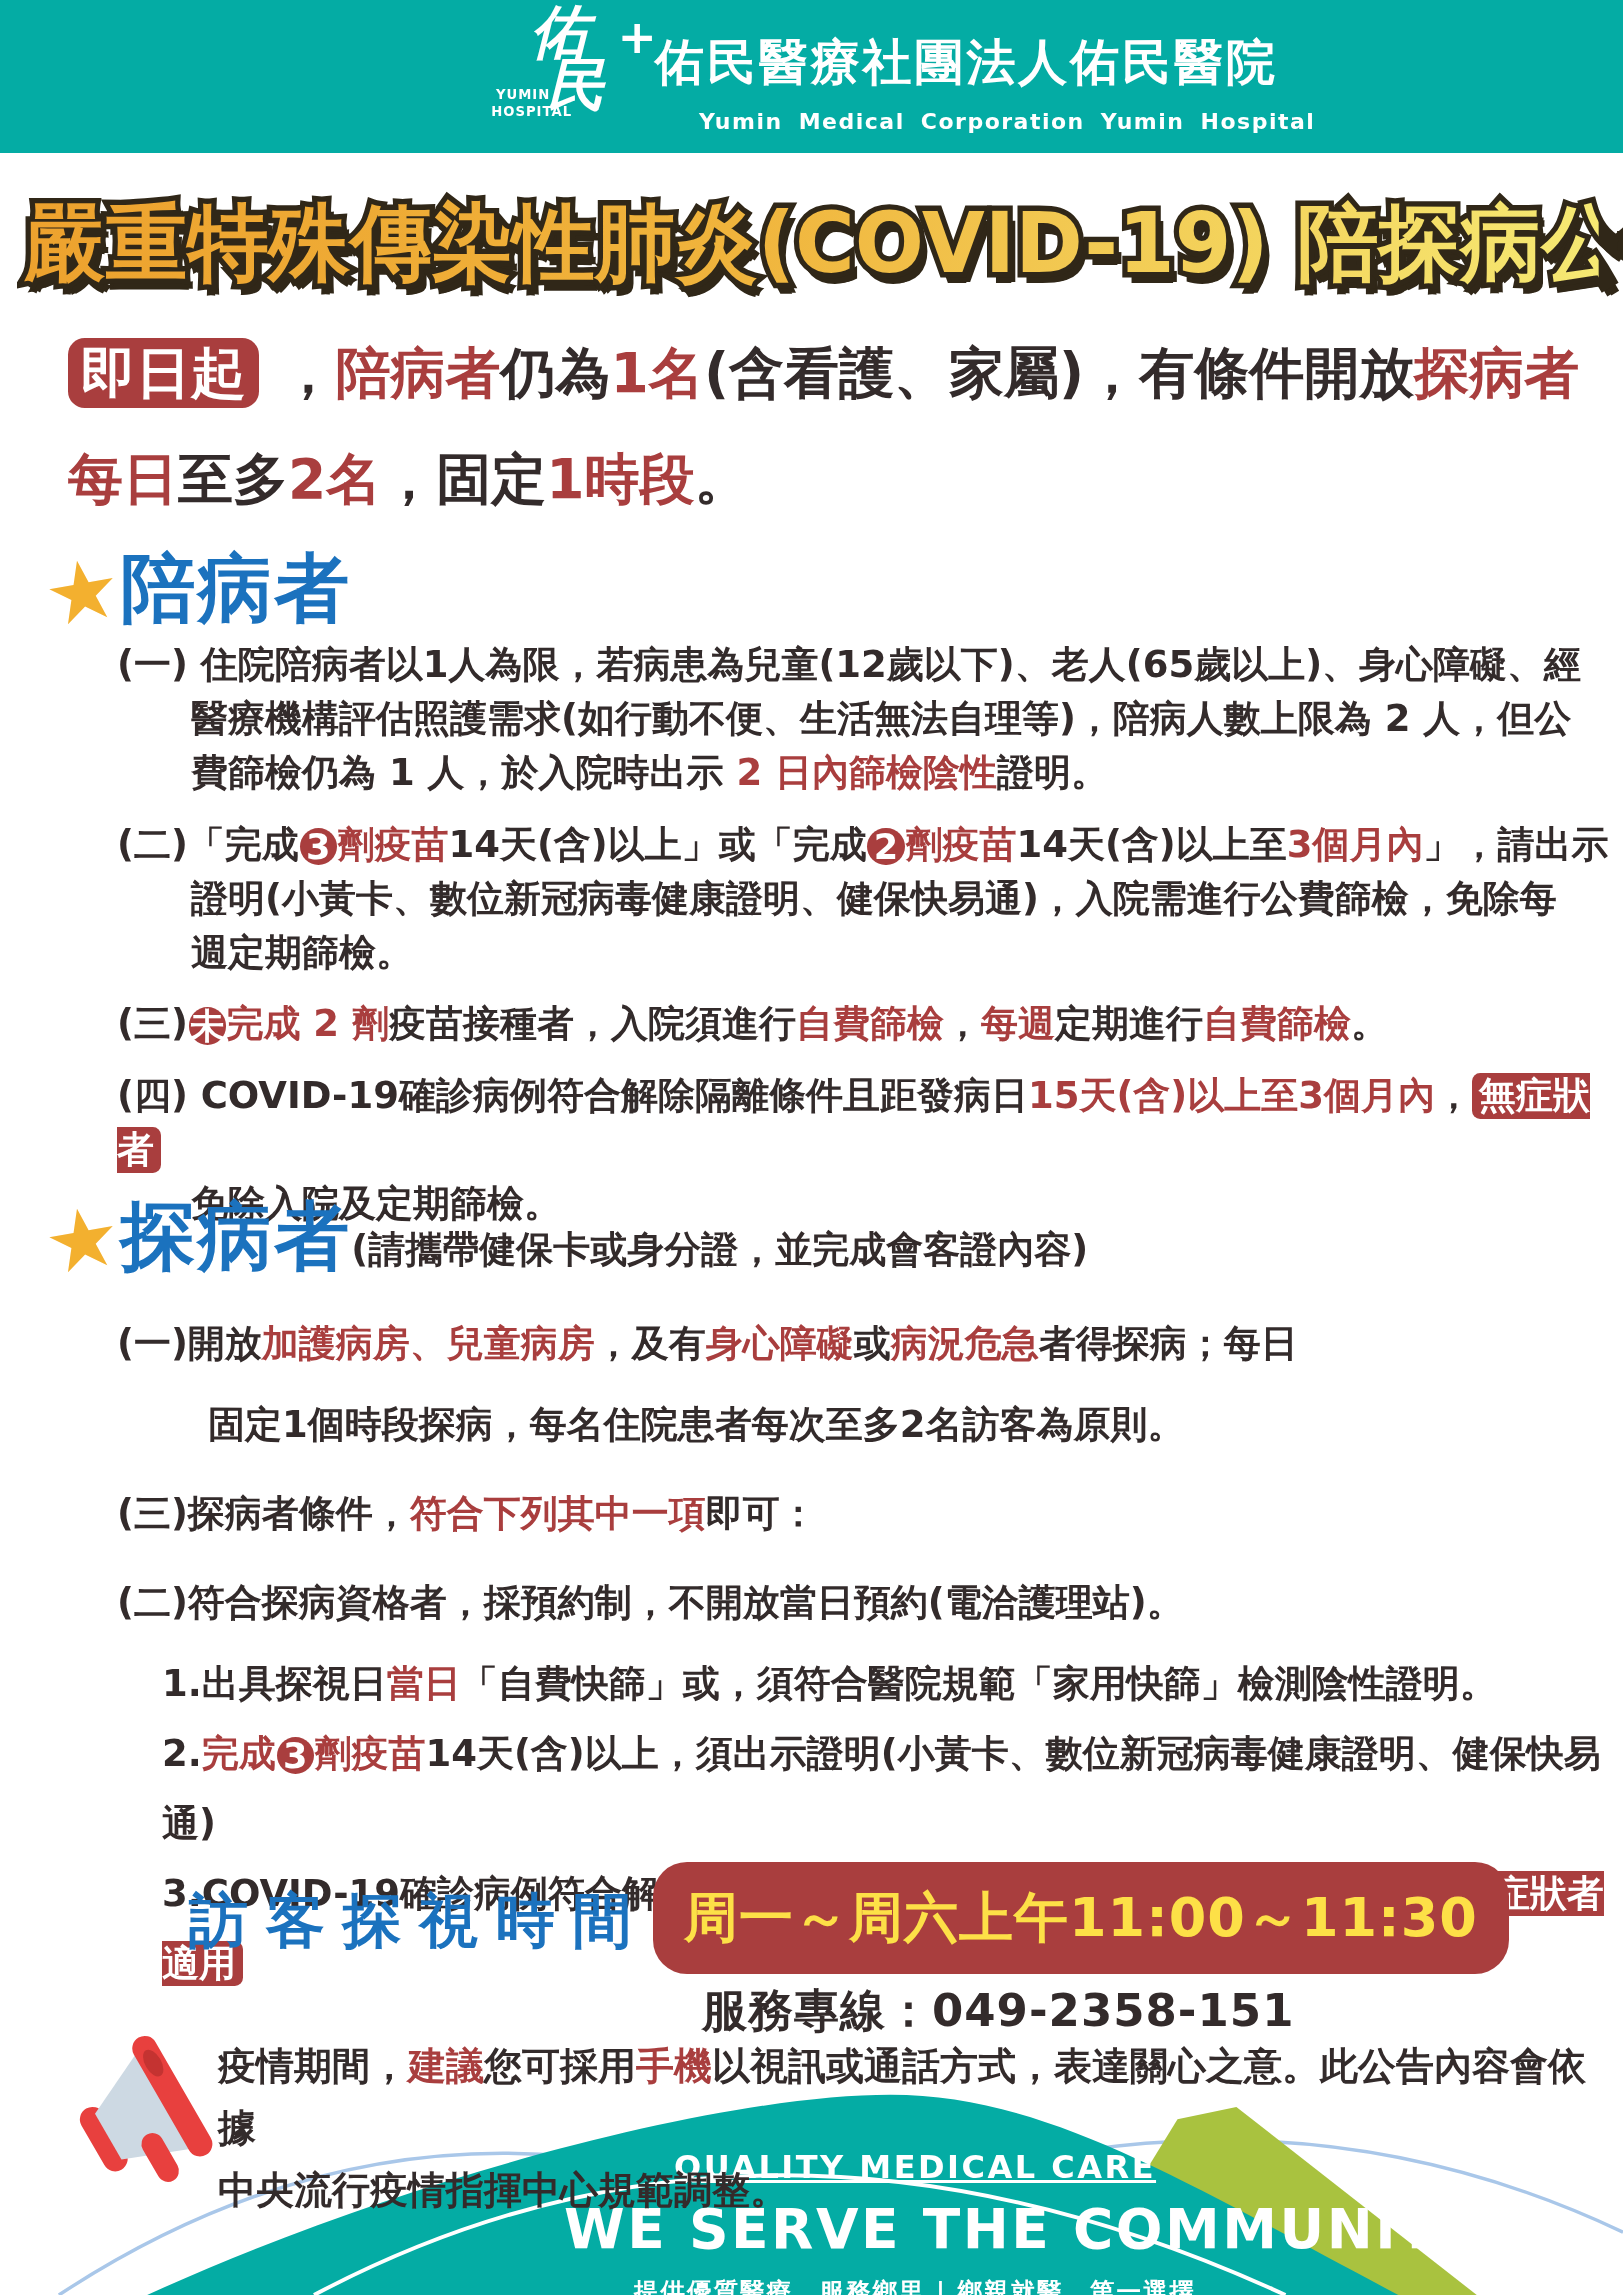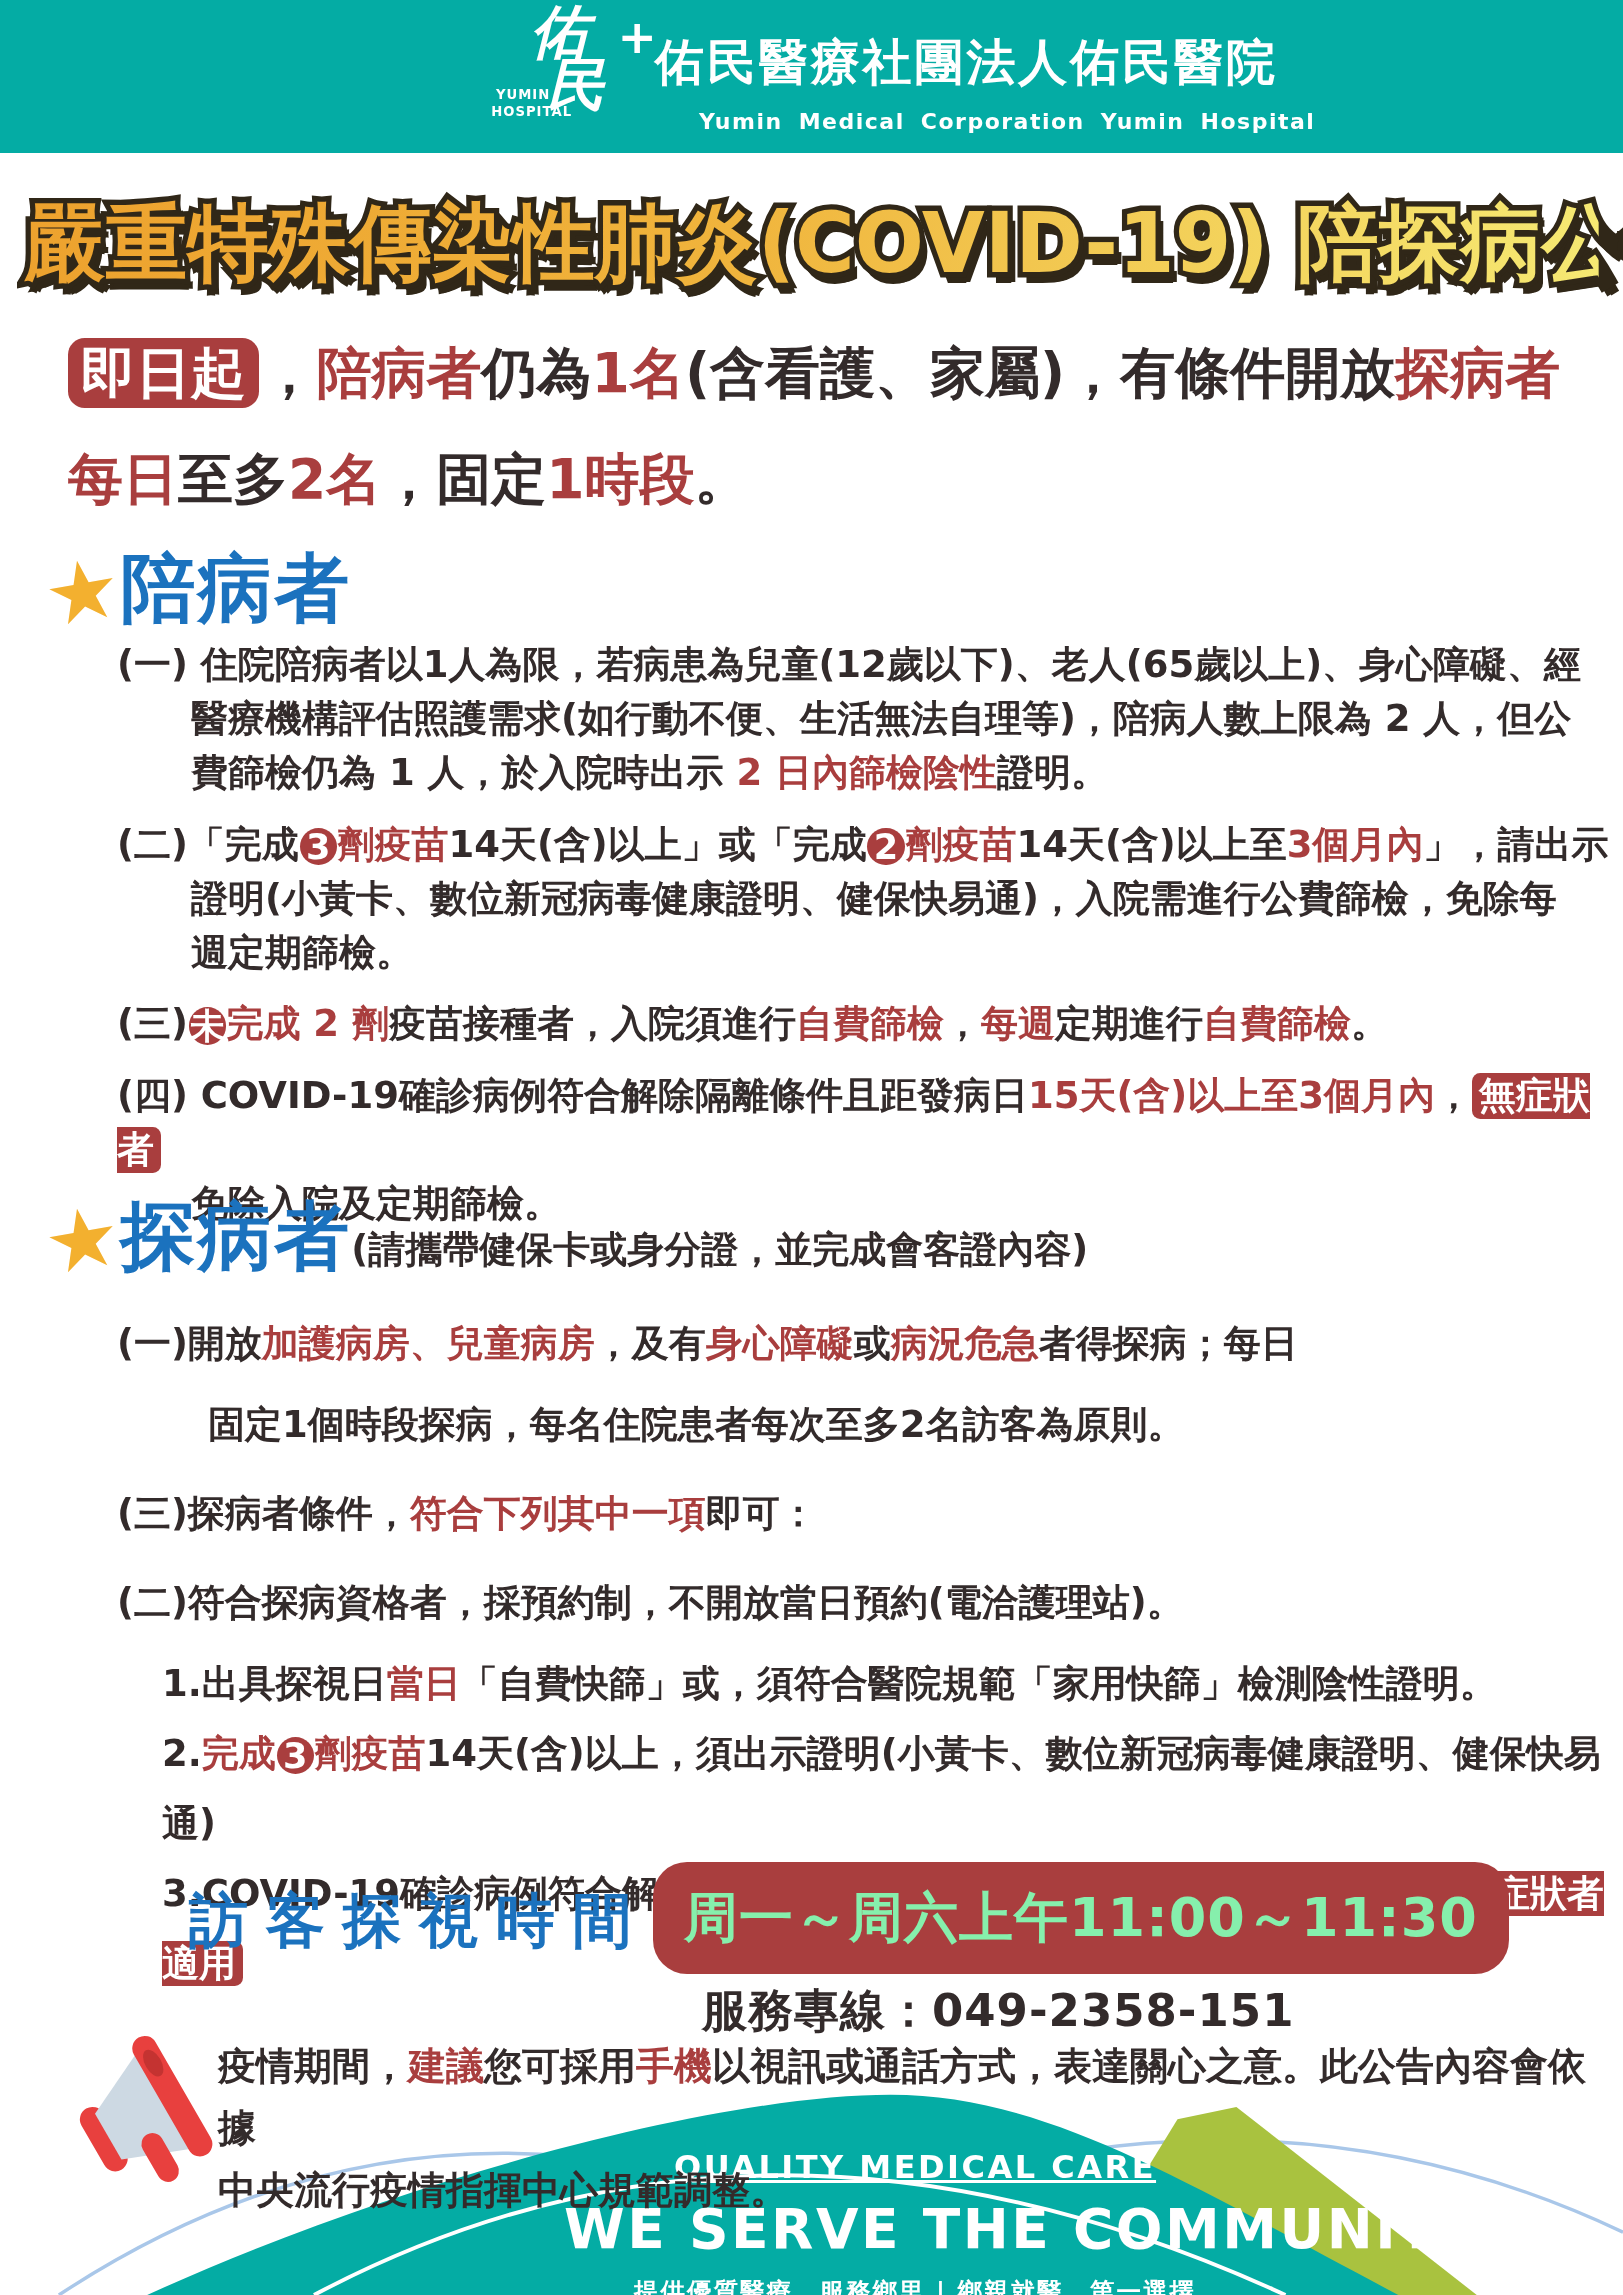--- a/index.html
+++ b/index.html
@@ -29,21 +29,21 @@
   .line{white-space:nowrap;}
   .seg{white-space:pre-wrap;}
   .seg-k{color:#332B2B;}
   .seg-r{color:#A93E3E;}
   .seg-badge{background:#A93E3E;color:#fff;border-radius:.22em;padding:.04em .18em;}
   .seg-c{display:inline-block;width:1.06em;height:1.06em;line-height:1.08em;border-radius:50%;
     background:#A93E3E;color:#fff;text-align:center;font-size:.95em;vertical-align:-.06em;margin:0 .02em;}
   
   .intro{position:absolute;left:68px;top:320px;font-size:55px;font-weight:bold;}
   .intro .line{line-height:106px;}
-  .intro .seg-badge{border-radius:16.7px;padding:2.9px 12.8px;margin-right:3px;}
+  .intro .seg-badge{border-radius:16.7px;padding:2.9px 12.8px;margin-right:22px;}
   
   .sec-head{position:absolute;left:45px;white-space:nowrap;}
   .sec-head .star{display:inline-block;font-size:84px;color:#F3B02F;transform:rotate(-10deg);vertical-align:-6.9px;}
   .sec-head .zh{font-size:75px;font-weight:900;color:#1B72BE;letter-spacing:2px;}
   .sec-head .suffix{font-size:37px;font-weight:900;color:#332B2B;}
   
   .items{position:absolute;font-weight:bold;font-size:37px;}
   .sec1-items{left:117px;top:638px;}
   .sec1-items .line{line-height:54px;}
   .sec1-items .item{margin-bottom:17.7px;}
@@ -51,21 +51,21 @@
   .sec2-items{left:117px;top:1303px;}
   .sec2-items .line{line-height:81px;}
   .sec2-items .item{margin-bottom:7.9px;}
   .sec2-items .cont{padding-left:91px;}
   .subitems{left:162px;top:1649px;}
   .subitems .line{line-height:70px;}
   
   .visiting{position:absolute;left:189px;top:1862px;height:113px;}
   .v-label{position:absolute;left:0;top:19.6px;font-size:59px;font-weight:900;color:#1B72BE;letter-spacing:17.7px;white-space:nowrap;}
   .v-banner{position:absolute;left:464px;top:0;height:112px;line-height:112px;background:#A93E3E;border-radius:34px;
-    color:#86efac;font-size:54px;font-weight:900;padding:0 31px;white-space:nowrap;letter-spacing:1px;}
+    color:#fde047;font-size:54px;font-weight:900;padding:0 31px;white-space:nowrap;letter-spacing:1px;}
   .service{position:absolute;left:702px;top:1981px;font-size:45px;font-weight:900;color:#332B2B;white-space:nowrap;letter-spacing:1px;}
   
   .note{position:absolute;left:218px;top:2035px;font-size:38px;font-weight:bold;z-index:3;}
   .note .line{line-height:62px;}
   .megaphone{position:absolute;left:74px;top:2032px;width:147px;height:157px;z-index:3;}
   
   .footer-svg{position:absolute;left:0;bottom:0;width:1623px;height:215px;z-index:1;}
   .footer-text{position:absolute;left:564px;bottom:0;width:702px;height:147px;text-align:center;z-index:2;color:#fff;}
   .f1{font-size:32px;font-weight:900;letter-spacing:2.5px;white-space:nowrap;text-decoration:underline;}
   .f2{font-size:55px;font-weight:900;letter-spacing:2.5px;margin-top:10.8px;white-space:nowrap;}

